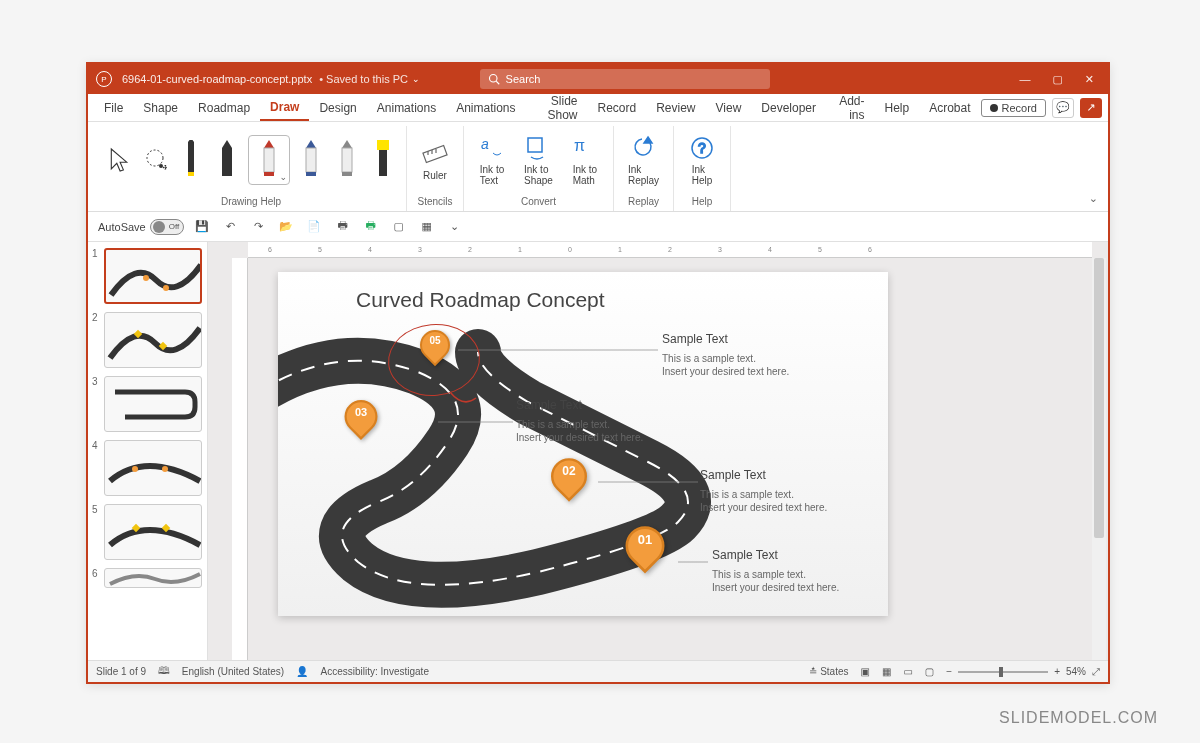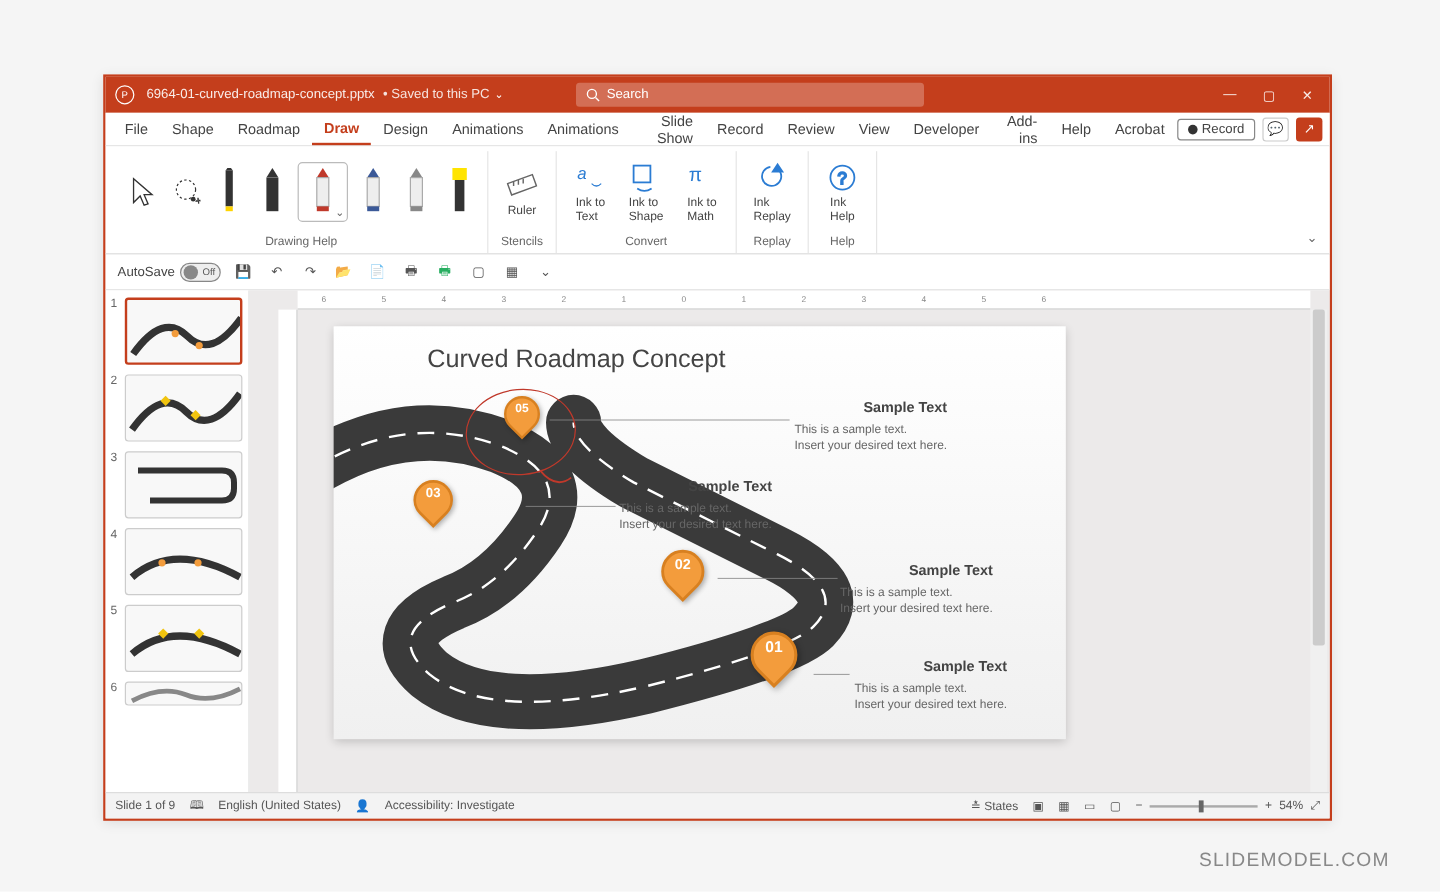--- a/index.html
+++ b/index.html
@@ -49,21 +49,21 @@
 .canvas-area { flex:1; background:#eceaea; position:relative; overflow:hidden;}
 .ruler-h { position:absolute; top:0; left:40px; right:16px; height:16px; background:#fff; border-bottom:1px solid #ccc; font-size:8px; color:#888;}
 .ruler-v { position:absolute; top:16px; left:24px; width:16px; bottom:0; background:#fff; border-right:1px solid #ccc;}
 .slide { position:absolute; top:30px; left:70px; width:610px; height:344px; background:linear-gradient(#fff,#f0f0f0); box-shadow:0 2px 8px rgba(0,0,0,.2); }
 .slide .title { position:absolute; top:16px; left:44px; font-size:21px; color:#444; font-weight:400;margin-left:34px;}
 .slide svg.road { position:absolute; top:0; left:0; width:100%; height:100%;}
 .pin { position:absolute; width:30px; height:38px; }
 .pin .body{width:30px;height:30px;border-radius:50% 50% 50% 0;background:#f39c3c;transform:rotate(-45deg);border:2px solid #d88020;box-shadow:0 2px 4px rgba(0,0,0,.3);}
 .pin .num{position:absolute;top:5px;left:0;width:30px;text-align:center;color:#fff;font-size:10px;font-weight:600;}
 .sample { position:absolute; }
-.sample .h{font-size:12px;color:#444;font-weight:700;text-align:right;}
+.sample .h{font-size:12px;color:#444;font-weight:400;}
 .sample .t{font-size:10px;color:#666; line-height:1.3; margin-top:6px;}
 .ink-circle { position:absolute; border:1.5px solid #c0392b; border-radius:50%; }
 .scroll-v { position:absolute; right:2px; top:16px; bottom:0; width:14px; background:#f0f0f0;}
 .scroll-v .sthumb{position:absolute; top:0; left:2px; right:2px; height:280px; background:#ccc; border-radius:2px;}
 .statusbar { height:22px; background:#f3f3f3; border-top:1px solid #ddd; display:flex; align-items:center; font-size:10px; color:#555; padding:0 8px; gap:12px;}
 .statusbar .spacer{flex:1;}
 .statusbar .zoom { display:flex; align-items:center; gap:6px;}
 .statusbar .zslider{width:90px;height:2px;background:#aaa;position:relative;}
 .statusbar .zslider .zknob{position:absolute;left:45%;top:-4px;width:4px;height:10px;background:#666;}
 .watermark { position:absolute; bottom:16px; right:42px; font-size:16px; letter-spacing:1px; color:#888;}

